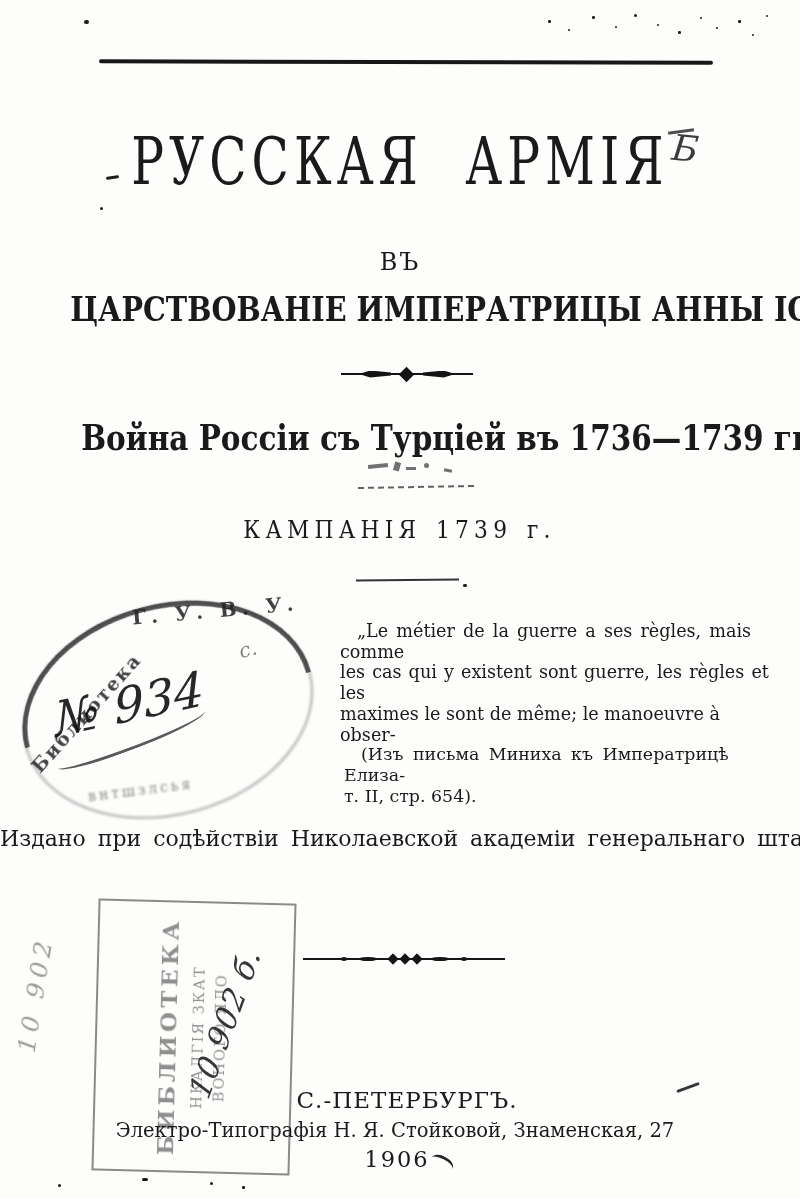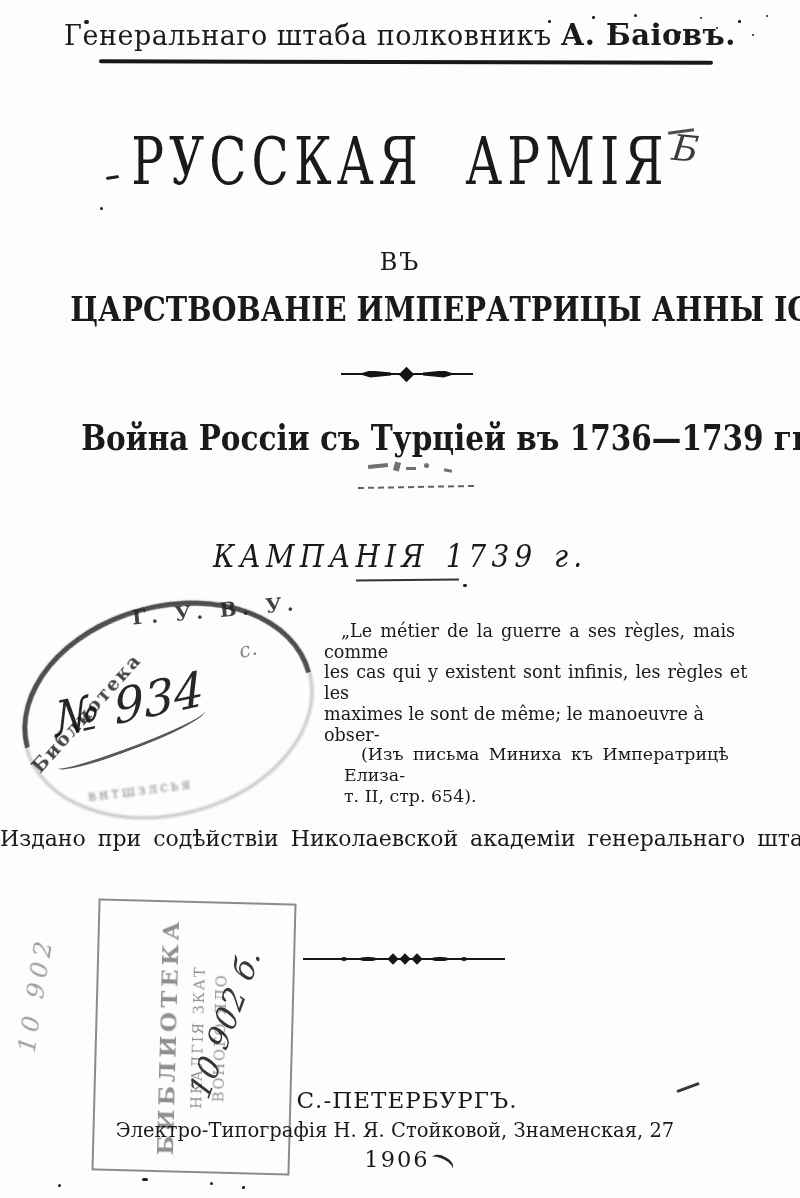--- a/index.html
+++ b/index.html
@@ -35,26 +35,26 @@
   .orn-leaf.l{left:18px;}
   .orn-leaf.r{right:18px; transform:scaleX(-1);}
   .orn-diamond{left:60px; top:1.5px; width:11px; height:11px; background:#141414; transform:rotate(45deg);}
 
   
   .war-title{top:416px; font-size:36px; font-weight:bold; white-space:nowrap;}
   .war-title .inner{transform:scaleX(.82);}
   .smudge{left:366px; top:460px; width:100px; height:34px; filter:blur(.7px); opacity:.72;}
   .smudge i{position:absolute; background:#3c3c3c; display:block;}
   .smudge-dash{left:358px; top:486px; width:116px; border-top:2px dashed #2f2f2f; opacity:.75; transform:rotate(-1deg);}
-  .campaign{top:537px; font-size:32px; white-space:nowrap;font-style:italic;}
+  .campaign{top:515px; font-size:25px; white-space:nowrap;}
   .campaign .inner{letter-spacing:6px; word-spacing:3px; transform:scaleX(.87);}
   .campaign-rule{left:356px; top:579px; width:103px; height:2.2px; background:#1d1d1d; opacity:.9; transform:rotate(-.6deg);}
 
   
-  .quote{left:324px; top:621px; width:440px; font-size:17.6px; line-height:20.7px;}
+  .quote{left:340px; top:621px; width:440px; font-size:17.6px; line-height:20.7px;}
   .quote .l0{text-indent:17px; word-spacing:2.5px;}
   .quote .l1{word-spacing:1.5px;}
   .source{left:344px; top:744px; width:440px; font-size:17.4px; line-height:21px;}
   .source .l0{text-indent:17px; word-spacing:4px;}
   .source .l1{word-spacing:2px;}
 
   
   .oval-stamp{left:20px; top:604px; width:296px; height:212px; transform:rotate(-15deg); color:#222;}
   .oval-border{left:0; top:0; right:0; bottom:0; border:3px solid #333; border-radius:50%; opacity:.28; filter:blur(.8px);}
   .oval-clip{left:0; top:0; width:100%; height:50%; overflow:hidden;}
@@ -95,21 +95,20 @@
   .year-flourish{left:430px; top:1156px; width:24px; height:12px; border-top:3px solid #101010; border-radius:60%; transform:rotate(28deg); opacity:.9;}
   .pen-mark{left:676px; top:1086px; width:24px; height:3px; background:#151515; border-radius:2px; transform:rotate(-20deg); opacity:.85;}
 
   .speck{position:absolute; background:#1d1d1d; border-radius:50%;}
 </style>
 </head>
 <body>
 
 <div class="page">
 
-  <div class="abs ctr author-line"><span>Генеральнаго штаба полковникъ</span><span> </span><span class="author-name">А. Баіовъ.</span></div>
   <div class="abs header-rule"></div>
 
   <div class="abs hw-b">Б</div>
   <div class="abs hw-b-overline"></div>
 
   <div class="abs ctr main-title"><span class="inner">РУССКАЯ АРМІЯ</span></div>
   <div class="abs ctr connector">ВЪ</div>
   <div class="abs ctr subtitle"><span class="inner">ЦАРСТВОВАНІЕ ИМПЕРАТРИЦЫ АННЫ ІОАННОВНЫ.</span></div>
 
   <div class="abs orn">
@@ -128,21 +127,21 @@
     <i style="left:58px;top:3px;width:5px;height:5px;border-radius:50%;"></i>
     <i style="left:78px;top:9px;width:8px;height:3px;transform:rotate(10deg);"></i>
   </div>
   <div class="abs smudge-dash"></div>
 
   <div class="abs ctr campaign"><span class="inner">КАМПАНІЯ 1739 г.</span></div>
   <div class="abs campaign-rule"></div>
 
   <div class="abs quote">
     <div class="l0">„Le métier de la guerre a ses règles, mais comme</div>
-    <div class="l1">les cas qui y existent sont infinis, les règles et les</div>
+    <div class="l1">les cas qui y existent sont guerre, les règles et les</div>
     <div>maximes le sont de même; le manoeuvre à obser-</div>
   </div>
   <div class="abs source">
     <div class="l0">(Изъ письма Миниха къ Императрицѣ Елиза-</div>
     <div>т. II, стр. 654).</div>
   </div>
 
   <div class="abs oval-stamp">
     <div class="abs oval-border"></div>
     <div class="abs oval-clip">

